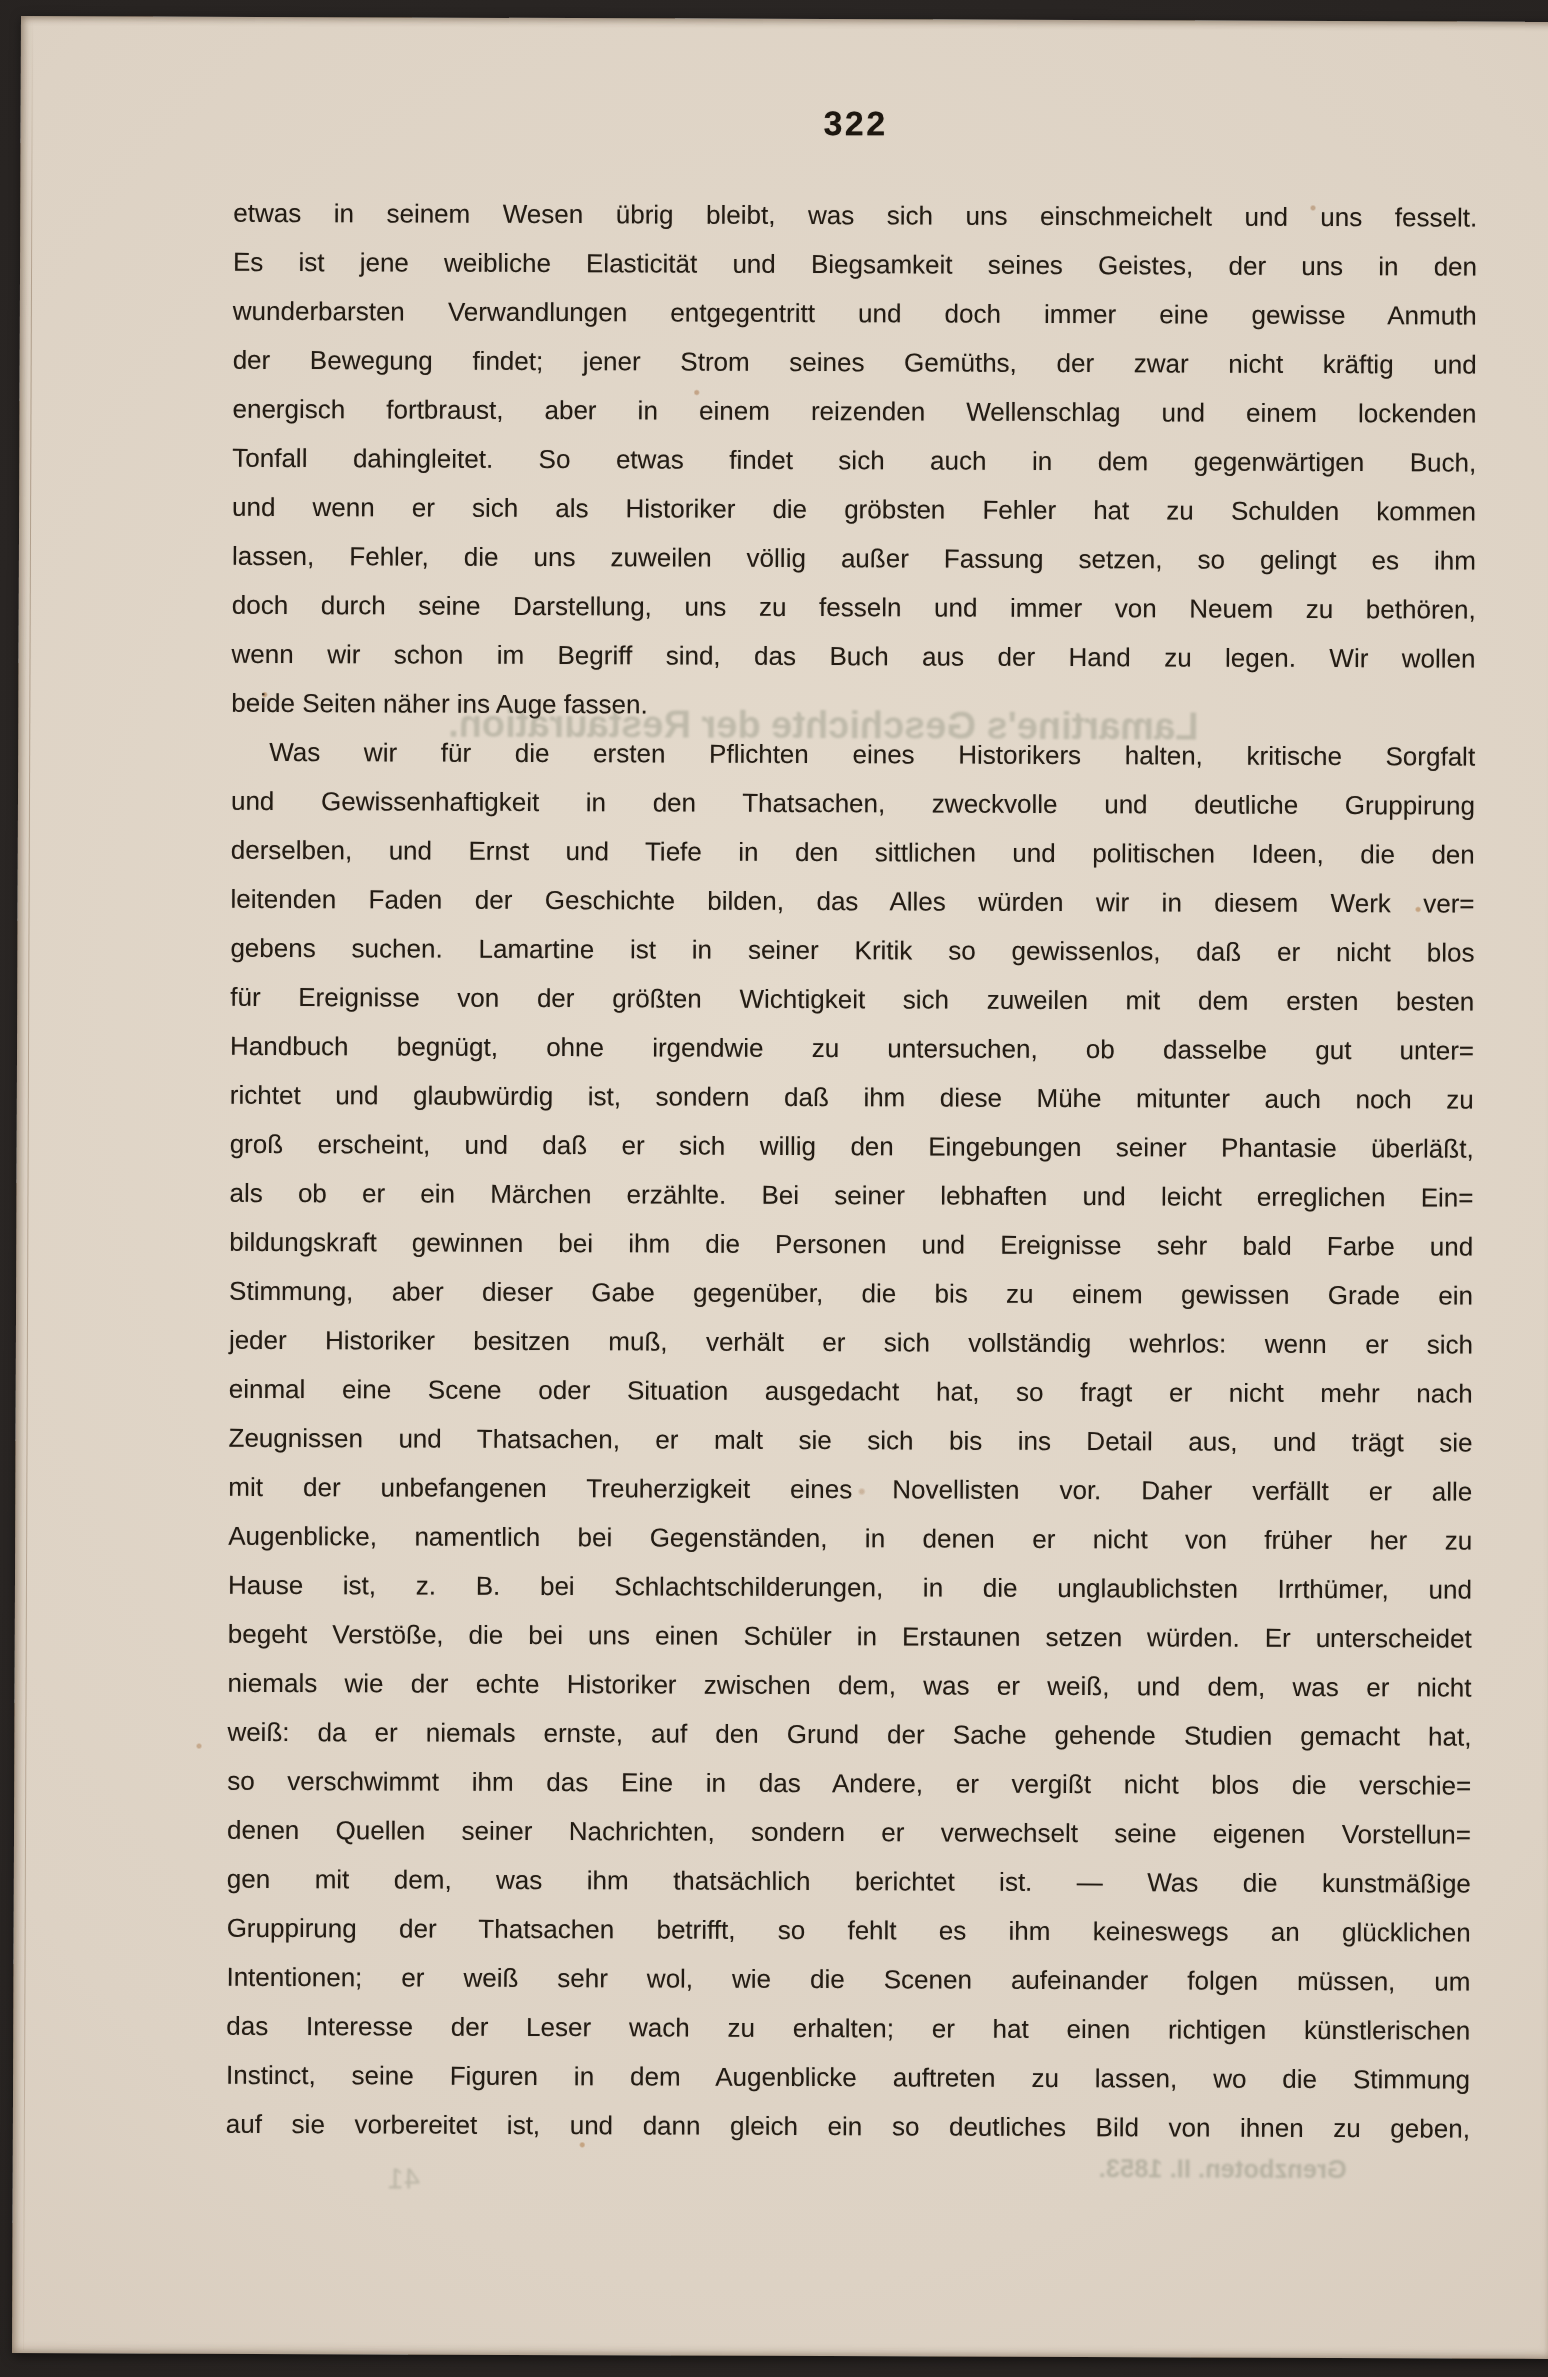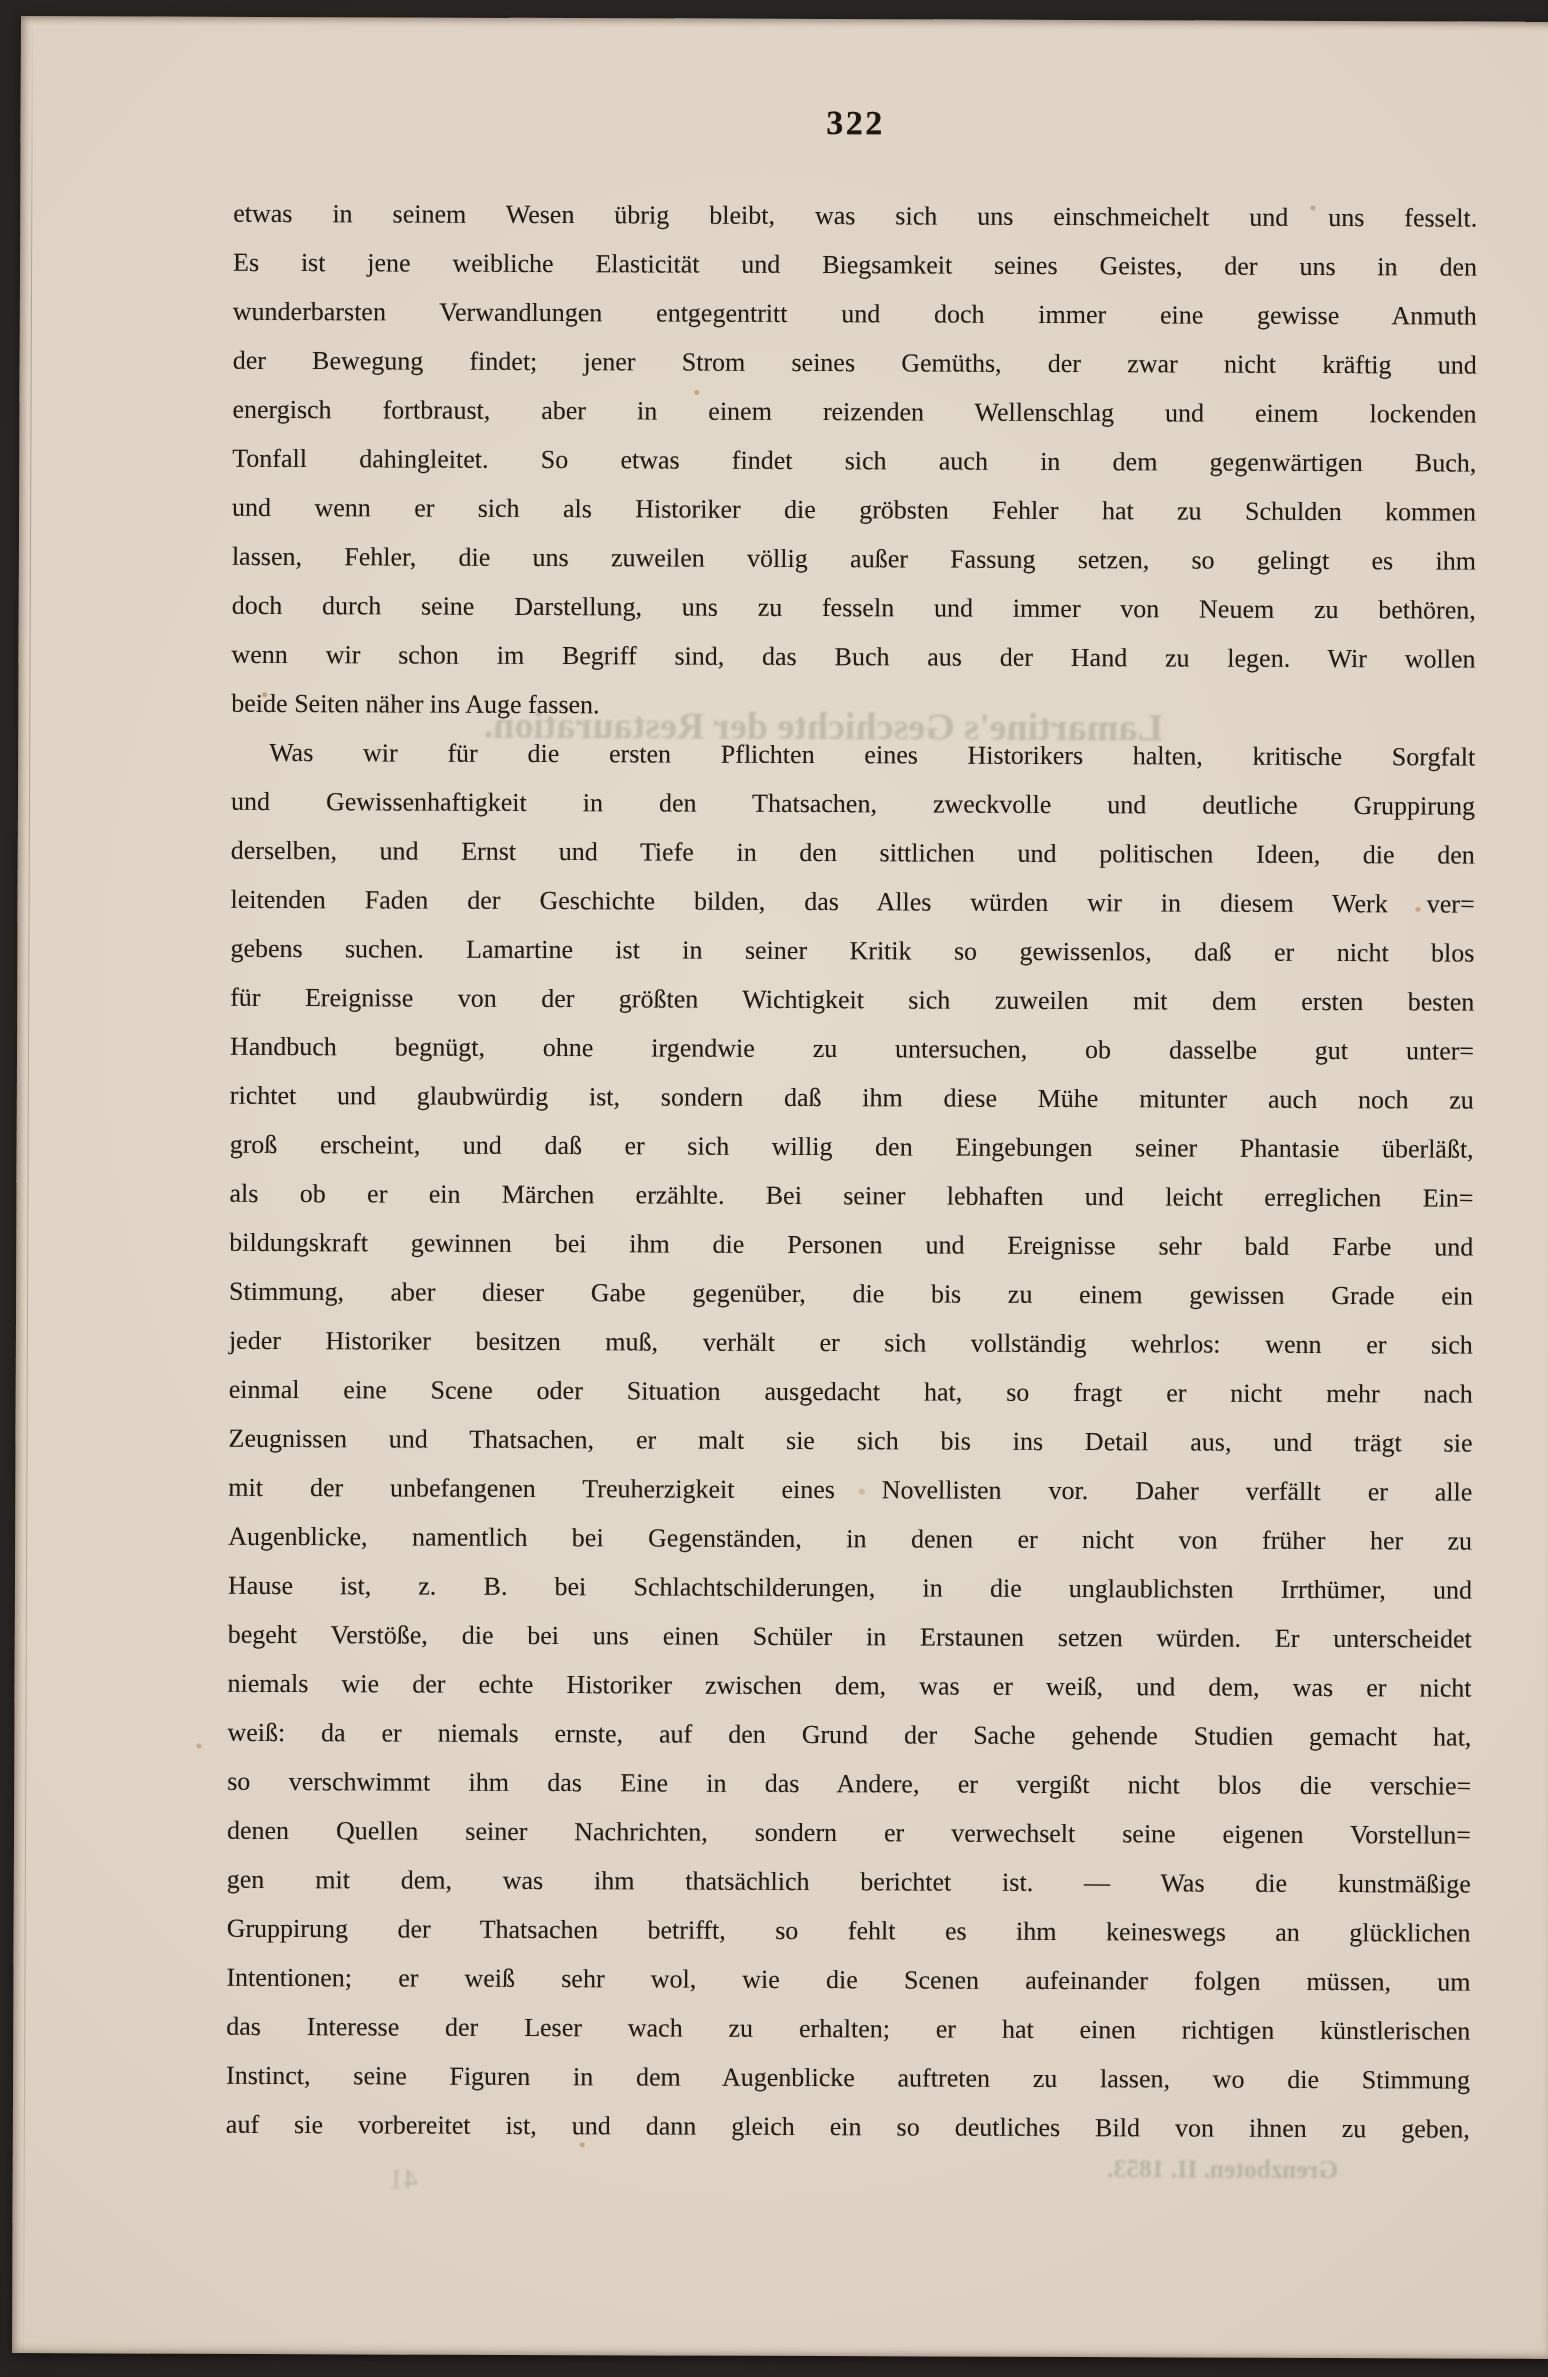--- a/index.html
+++ b/index.html
@@ -7,21 +7,21 @@
     padding: 0;
     background: #211e1c;
   }
   .stage {
     position: relative;
     width: 1549px;
     height: 2377px;
     overflow: hidden;
     background:
       radial-gradient(ellipse 140% 120% at 50% 45%, #2e2a28 0%, #272321 55%, #1f1c1a 100%);
-    font-family: Liberation Serif, serif;
+    font-family: Liberation Sans, sans-serif;
   }
   .paper {
     position: absolute;
     left: 21.4px;
     top: 16.4px;
     width: 1539px;
     height: 2337px;
     transform-origin: 0 0;
     transform: rotate(0.22deg);
     background:

